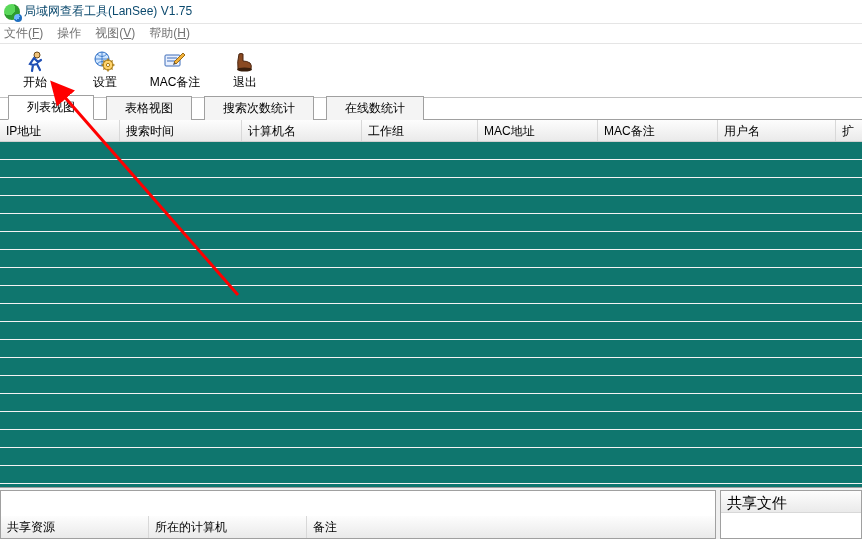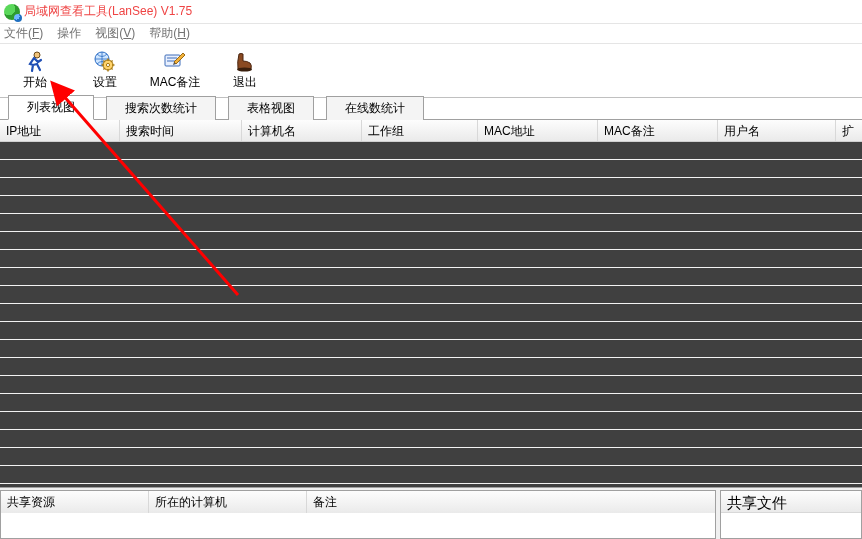--- a/index.html
+++ b/index.html
@@ -25,21 +25,21 @@
     .titlebar .title-icon {
       width: 16px; height: 16px;
       border-radius: 50%;
       background: radial-gradient(circle at 30% 30%, #5ad85a 0 40%, #2e9c2e 41% 100%);
       position: relative;
     }
     .titlebar .title-icon::after{
       content:"";position:absolute;right:-2px;bottom:-2px;width:8px;height:8px;border-radius:50%;
       background: radial-gradient(circle at 30% 30%, #6fb8ff 0 40%, #1f6fc0 41% 100%);
     }
-    .titlebar span { color:#ef4444; }
+    .titlebar span { color:#0c4a6e; }
     
     .menubar {
       height: 20px;
       background: #fff;
       display:flex;
       align-items:center;
       padding: 0 4px;
       gap: 14px;
       border-bottom: 1px solid #e5e5e5;
     }
@@ -88,21 +88,21 @@
       top:1px;
       cursor:default;
     }
     .tab.active {
       background:#fff;
       border-bottom:1px solid #fff;
       z-index:2;
     }
     
     .listview {
-      background:#404040;
+      background:#0f766e;
       height: 368px;
       border-bottom:1px solid #a0a0a0;
       overflow:hidden;
       position:relative;
     }
     .lv-header {
       display:flex;
       height:22px;
       background:linear-gradient(#fdfdfd,#eaeaea);
       border-bottom:1px solid #d0d0d0;
@@ -120,21 +120,21 @@
     .bottom {
       display:flex;
       height: 51px;
       gap:4px;
       padding:2px 0 0 0;
     }
     .panel {
       background:#fff;
       border:1px solid #a0a0a0;
     }
-    .panel-left { flex: 0 0 716px; display:flex; }
+    .panel-left { flex: 0 0 716px; display:flex;align-items:flex-end; }
     .panel-right { flex:1; }
     .pl-header {
       display:flex;
       height:22px;
       background:linear-gradient(#fdfdfd,#eaeaea);
       width:100%;
     }
     .pl-col { padding:3px 6px; border-right:1px solid #d8d8d8; font-size:12px;}
     .pr-header{
       height:22px;
@@ -218,22 +218,22 @@
         <path d="M6 4 Q8 3 10 4 L10 11 Q14 11 17 13 Q19 15 18 19 L5 19 Q4 12 6 4 Z" fill="#8a4a22" stroke="#4a2510"></path>
         <ellipse cx="11.5" cy="19.5" rx="7.5" ry="2" fill="#3a1f0d"></ellipse>
       </svg>
     </div>
     <div class="lbl">退出</div>
   </div>
 </div>
 
 <div class="tabs">
   <div class="tab active">列表视图</div>
+  <div class="tab">表格视图</div>
   <div class="tab">搜索次数统计</div>
-  <div class="tab">表格视图</div>
   <div class="tab">在线数统计</div>
 </div>
 
 <div class="listview">
   <div class="lv-header">
     <div class="lv-col" style="width:120px">IP地址</div>
     <div class="lv-col" style="width:122px">搜索时间</div>
     <div class="lv-col" style="width:120px">计算机名</div>
     <div class="lv-col" style="width:116px">工作组</div>
     <div class="lv-col" style="width:120px">MAC地址</div>

